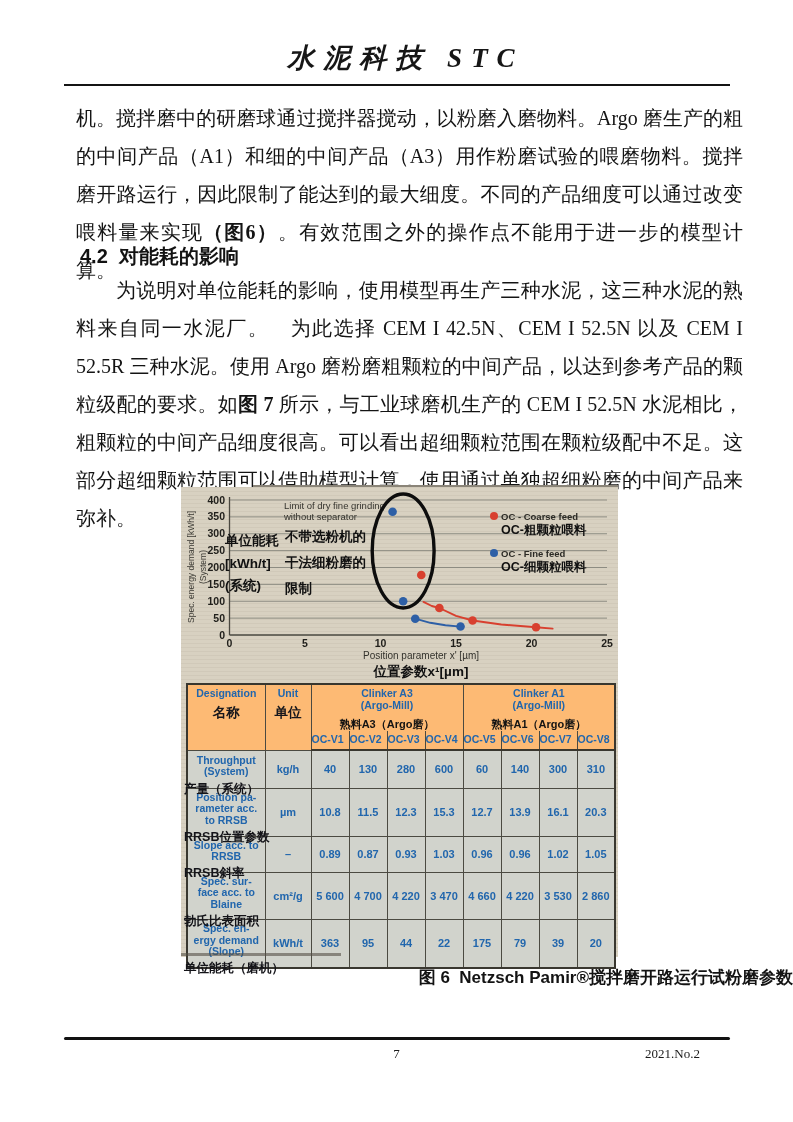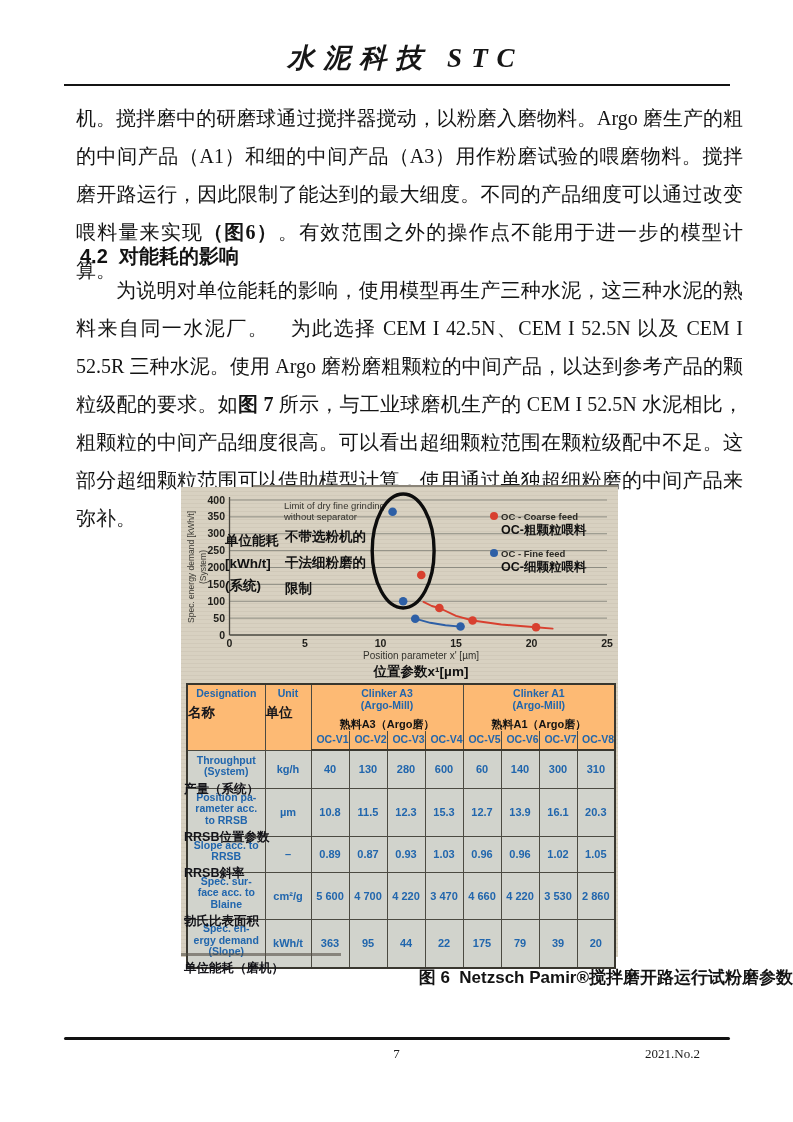--- a/index.html
+++ b/index.html
@@ -33,23 +33,23 @@
   .leg-en{font-size:9.5px;font-weight:bold;fill:#2b2a25;}
   .leg-cn{font-size:12.5px;font-weight:600;fill:#101010;}
   
   .ftable{position:absolute;left:5px;top:196px;width:428px;border-collapse:collapse;table-layout:fixed;
         background:#d1d3cc;font-family:"Liberation Sans","DejaVu Sans",sans-serif;
         border:2px solid #39372f;}
   .ftable th,.ftable td{border:1.2px solid #4b4a41;padding:0;vertical-align:middle;}
   .ftable thead{background:#fdba74;}
   .hrow1 th{border-bottom:none;vertical-align:top;padding-top:3px;}
   .hrow2 th{border-top:none;border-bottom:2.6px solid #39372f;color:#2166ad;font-size:10.5px;
-        font-weight:bold;text-align:right;padding:2px 0 4px;}
+        font-weight:bold;text-align:left;padding:2px 0 4px;}
   .hen{color:#2166ad;font-weight:bold;font-size:10.5px;line-height:11.5px;text-align:center;}
-  .hcn{color:#17171c;font-size:13.5px;font-weight:600;text-align:left;margin-top:4px;}
+  .hcn{color:#17171c;font-size:13.5px;font-weight:600;text-align:center;margin-top:4px;}
   .gcn{color:#131313;font-size:11px;font-weight:600;text-align:center;line-height:13px;margin-top:7px;
         white-space:nowrap;position:relative;z-index:2;}
   .ftable td.lbl{position:relative;color:#2166ad;font-weight:bold;font-size:10.5px;line-height:11.5px;
         text-align:center;padding:3px 0 9px;}
   .cnov{position:absolute;left:-4px;bottom:-8px;color:#141419;font-size:12.5px;font-weight:600;
         white-space:nowrap;z-index:3;}
   .ftable td.unit,.ftable td.val{color:#2166ad;font-weight:bold;font-size:11px;text-align:center;}
   .ftable tbody tr:nth-child(1){height:38px;}
   .ftable tbody tr:nth-child(2){height:48px;}
   .ftable tbody tr:nth-child(3){height:36px;}

